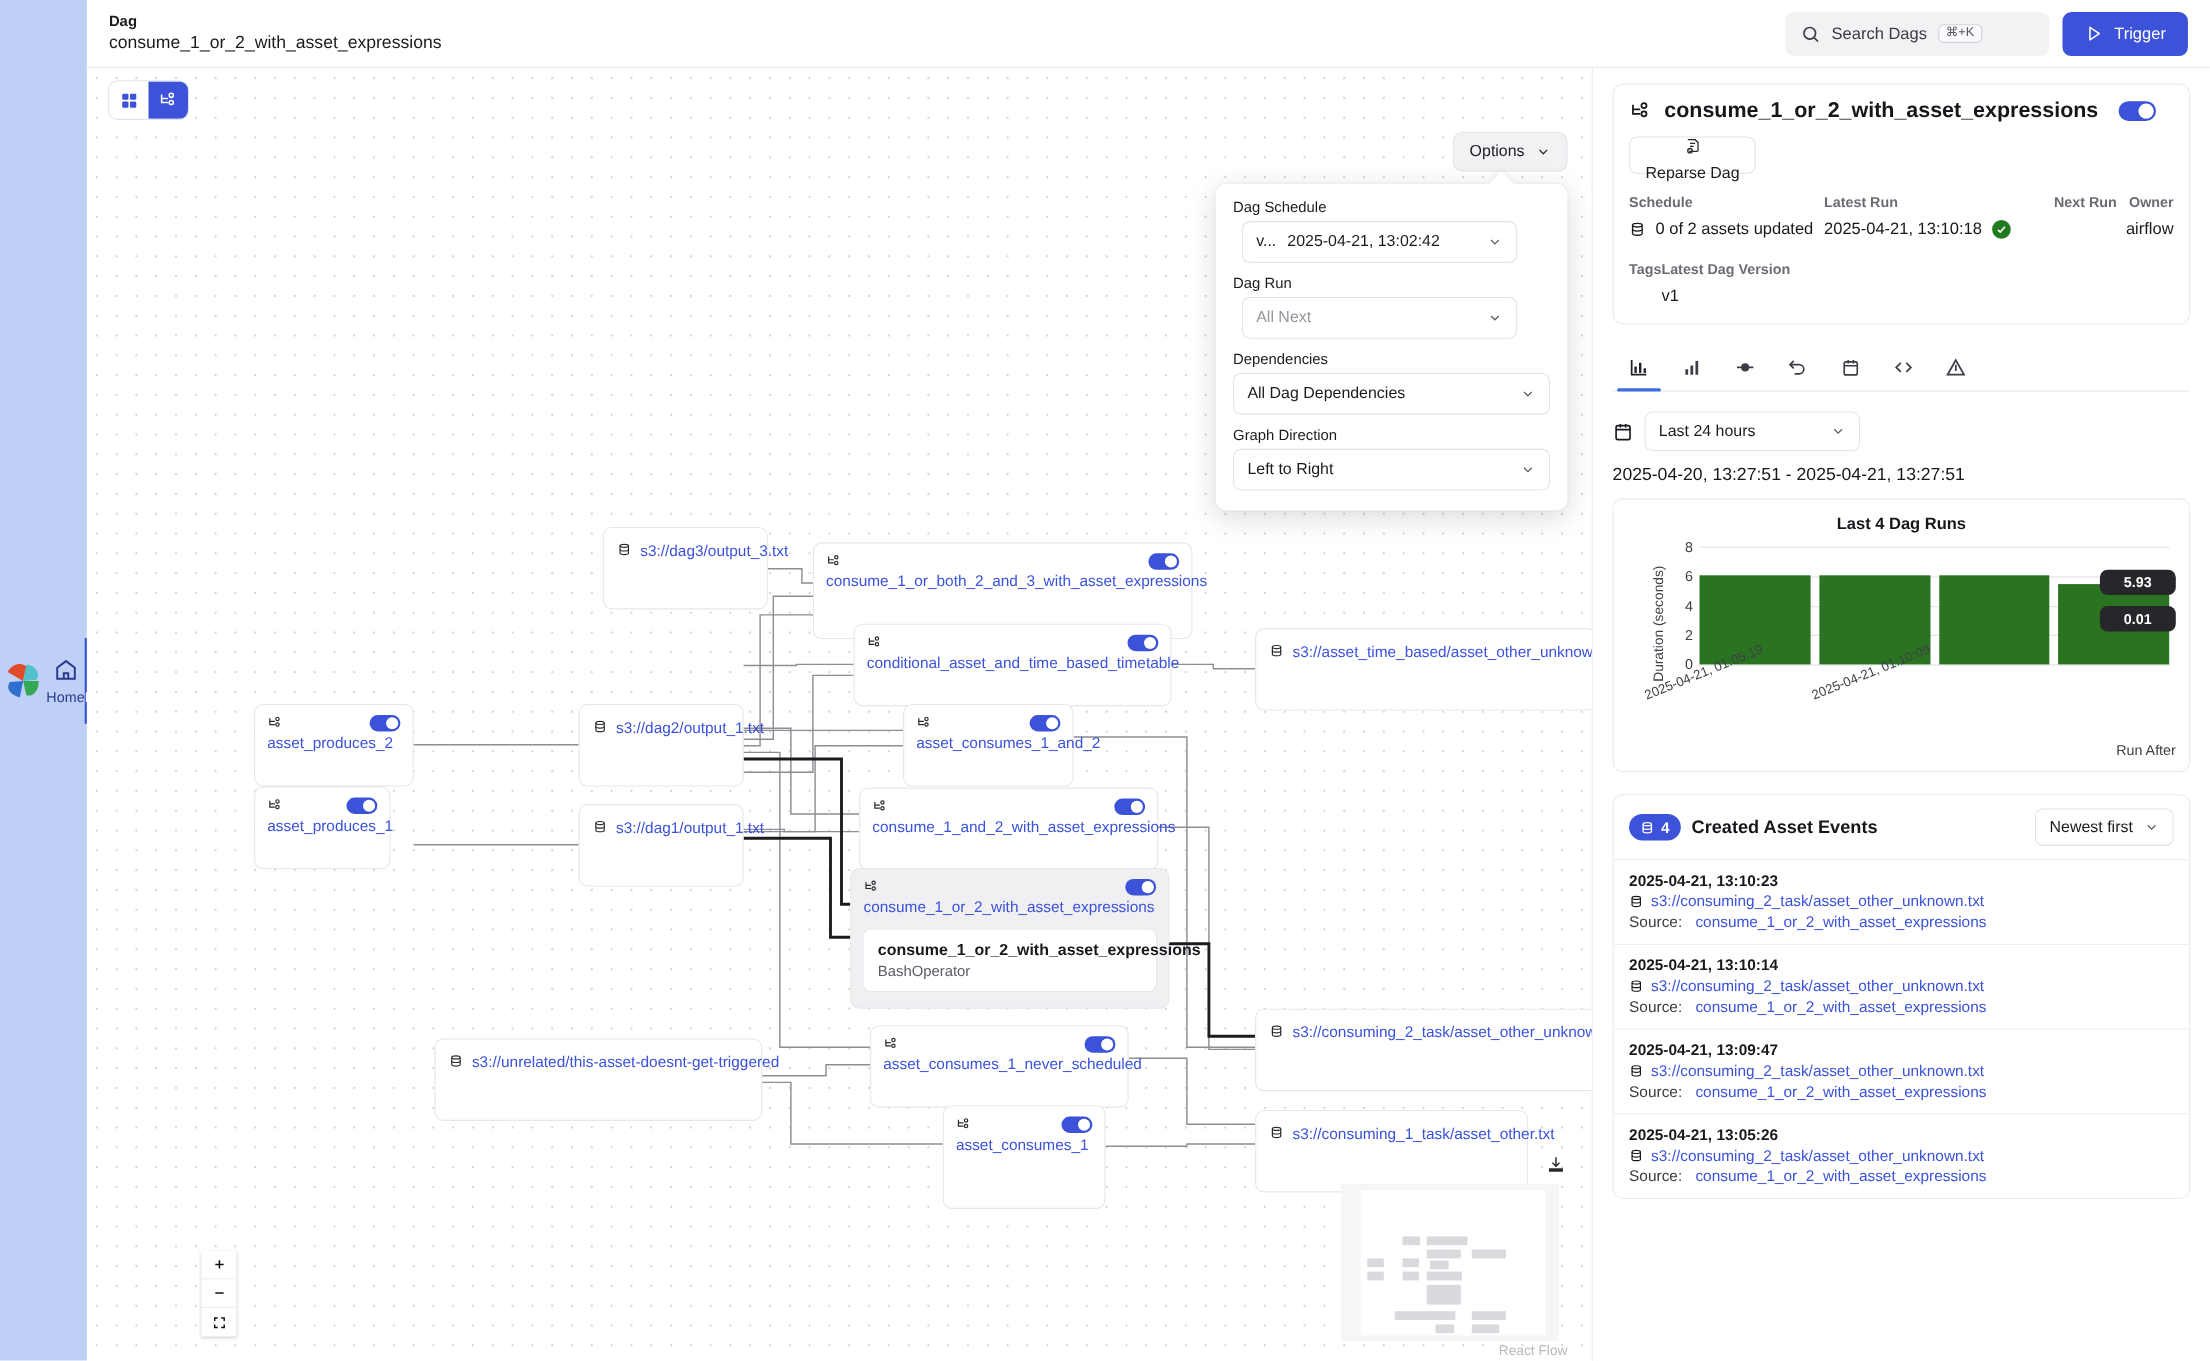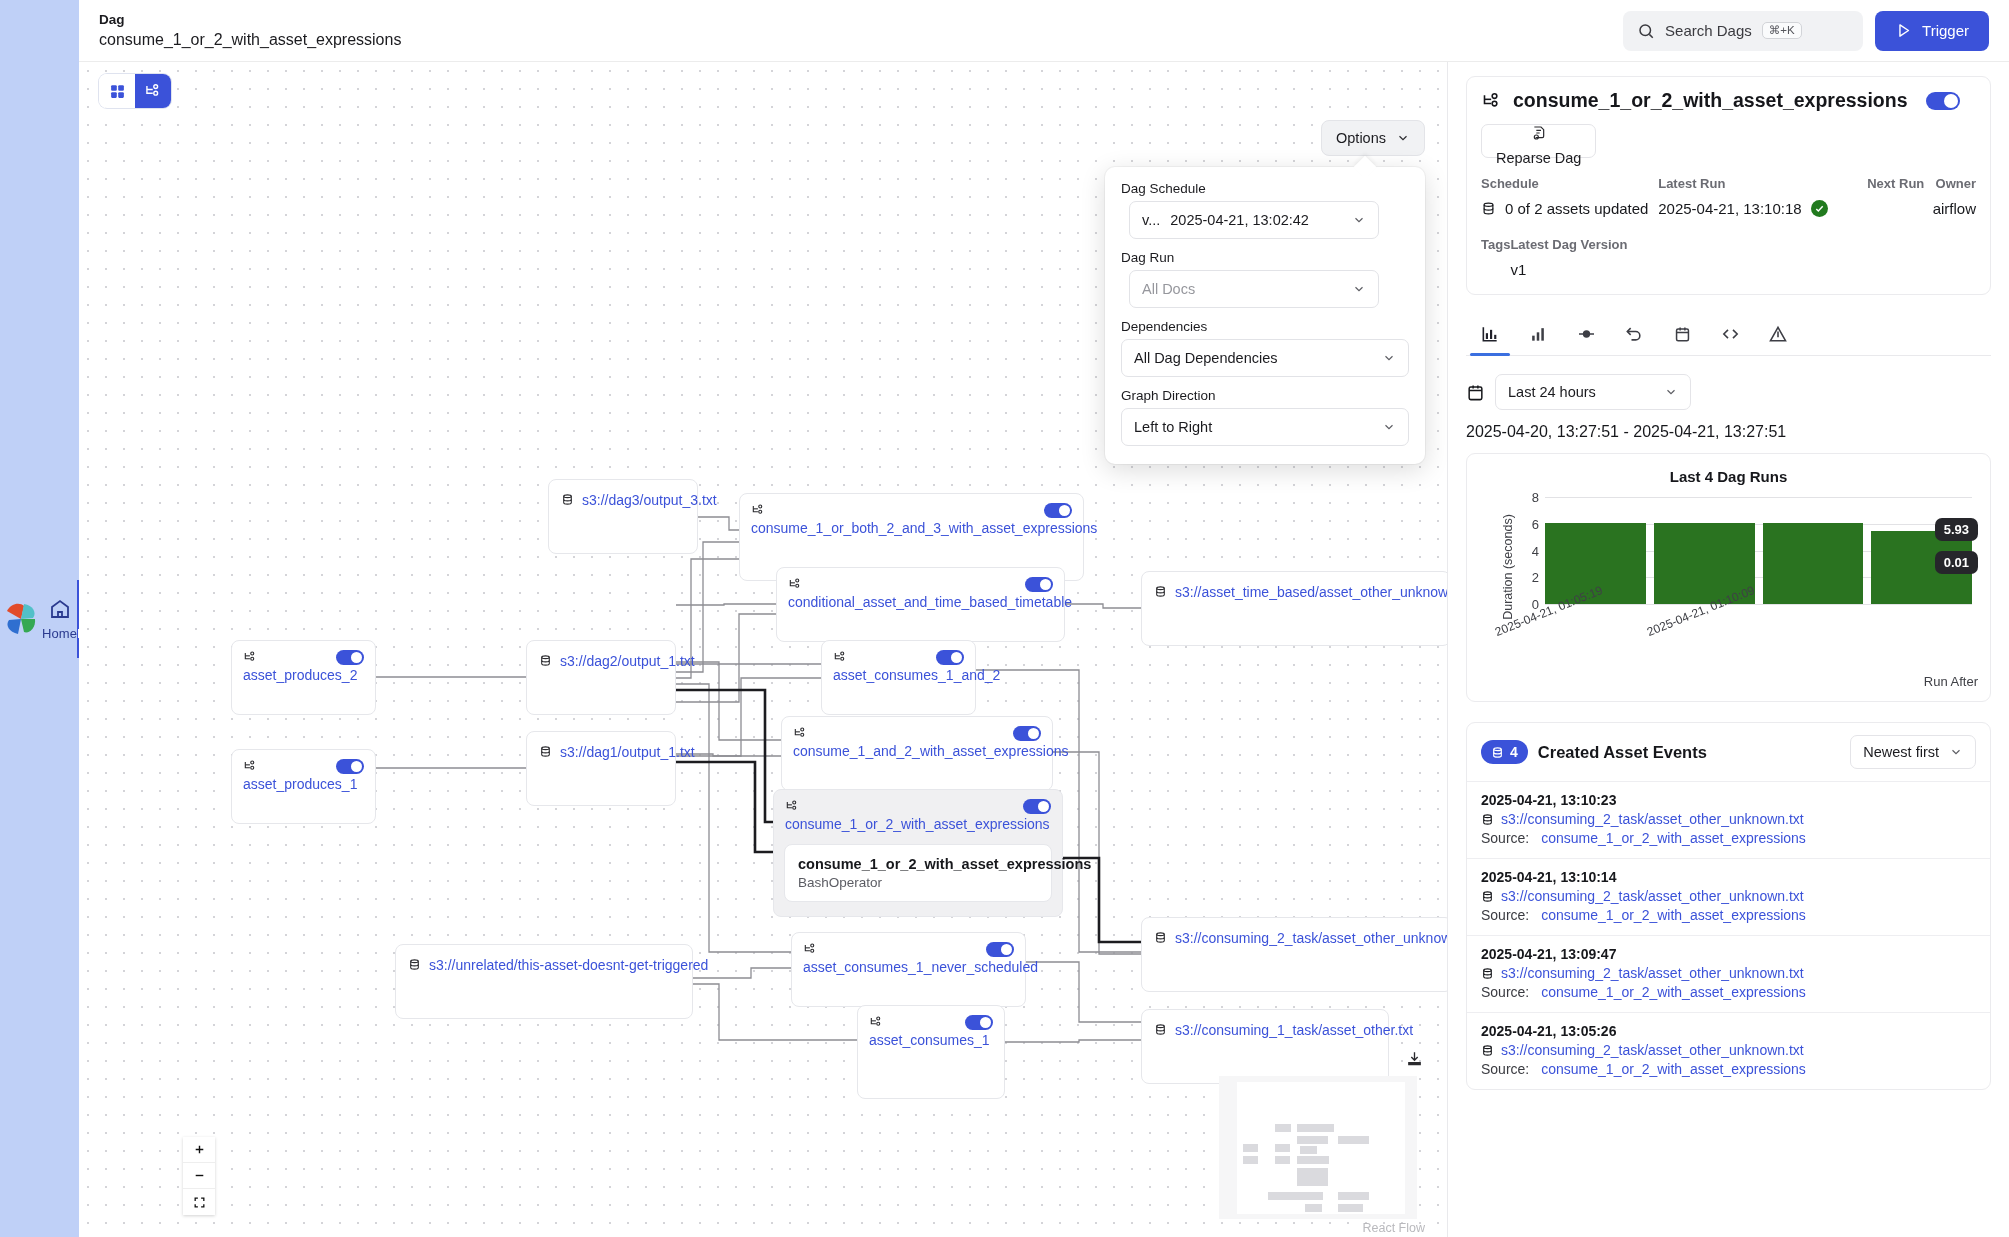--- a/index.html
+++ b/index.html
@@ -226,21 +226,21 @@
   .bars { position: absolute; inset: 0; display: flex; align-items: flex-end; gap: 8px; }
   .bar { flex: 1; background: #2a7320; }
   .x-labels { position: absolute; left: 66px; right: 6px; top: 100%; height: 60px; }
   .xlab {
     position: absolute; font-size: 12px; color: #3f4046;
     transform: rotate(-22deg); transform-origin: left top; white-space: nowrap;
   }
   .run-after { text-align: right; font-size: 13px; color: #3f4046; margin-top: 52px; }
   .tip {
     position: absolute; background: #26262b; color: #fff; border-radius: 7px;
-    font-size: 13px; font-weight: 700; padding: 4px 9px; z-index: 5;
+    font-size: 13px; font-weight: 700; padding: 4px 22px; z-index: 5;
   }
 
   .events-card { border: 1px solid #ebebee; border-radius: 9px; margin-top: 20px; }
   .events-head { display: flex; align-items: center; gap: 10px; padding: 12px 14px; position: relative; }
   .count-badge {
     background: #3b52d9; color: #fff; border-radius: 12px; height: 24px;
     display: inline-flex; align-items: center; gap: 6px; padding: 0 10px;
     font-size: 14px; font-weight: 700;
   }
   .events-title { font-size: 16.5px; font-weight: 700; color: #16171b; }
@@ -526,21 +526,21 @@
                     <path d="M4 10 h8"></path>
                     <circle cx="16" cy="6" r="2.6"></circle>
                     <circle cx="16" cy="15" r="2.6"></circle>
                   </svg>
               </span>
               <span class="toggle"></span>
             </div>
             <div class="node-label">asset_consumes_1_and_2</div>
           </div>
 
-          <div class="node" style="left:152px;top:687px;width:145px;height:75px">
+          <div class="node" style="left:152px;top:653px;width:124px;height:75px">
             <div class="node-top">
               <span>
                 <svg width="15" height="14" viewBox="0 0 26 24" fill="none" stroke="#2a2a2e" stroke-width="1.9">
                     <path d="M4 5 v10 h8"></path>
                     <path d="M4 10 h8"></path>
                     <circle cx="16" cy="6" r="2.6"></circle>
                     <circle cx="16" cy="15" r="2.6"></circle>
                   </svg>
               </span>
               <span class="toggle"></span>
@@ -681,21 +681,21 @@
             <span>2025-04-21, 13:02:42</span>
             <span class="chev">
               <svg width="14" height="14" viewBox="0 0 24 24" fill="none" stroke="currentColor" stroke-width="2">
                   <path d="M6 9 l6 6 l6-6"></path>
                 </svg>
             </span>
           </div>
 
           <div class="field-label">Dag Run</div>
           <div class="select narrow">
-            <span class="ph">All Docs</span>
+            <span class="ph">All Next</span>
             <span class="chev">
               <svg width="14" height="14" viewBox="0 0 24 24" fill="none" stroke="currentColor" stroke-width="2">
                   <path d="M6 9 l6 6 l6-6"></path>
                 </svg>
             </span>
           </div>
 
           <div class="field-label">Dependencies</div>
           <div class="select">
             <span>All Dag Dependencies</span>

